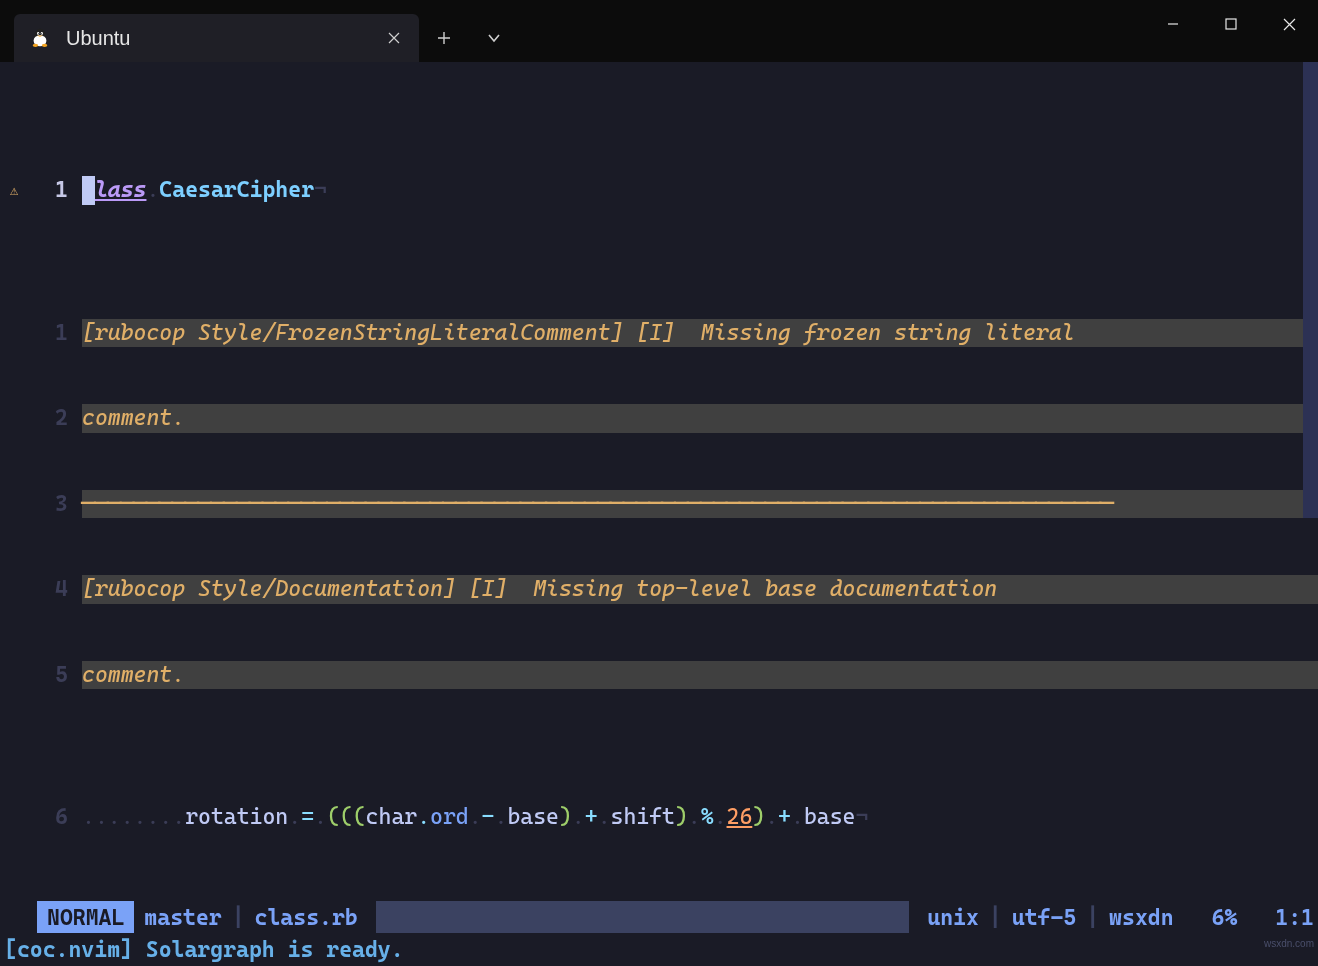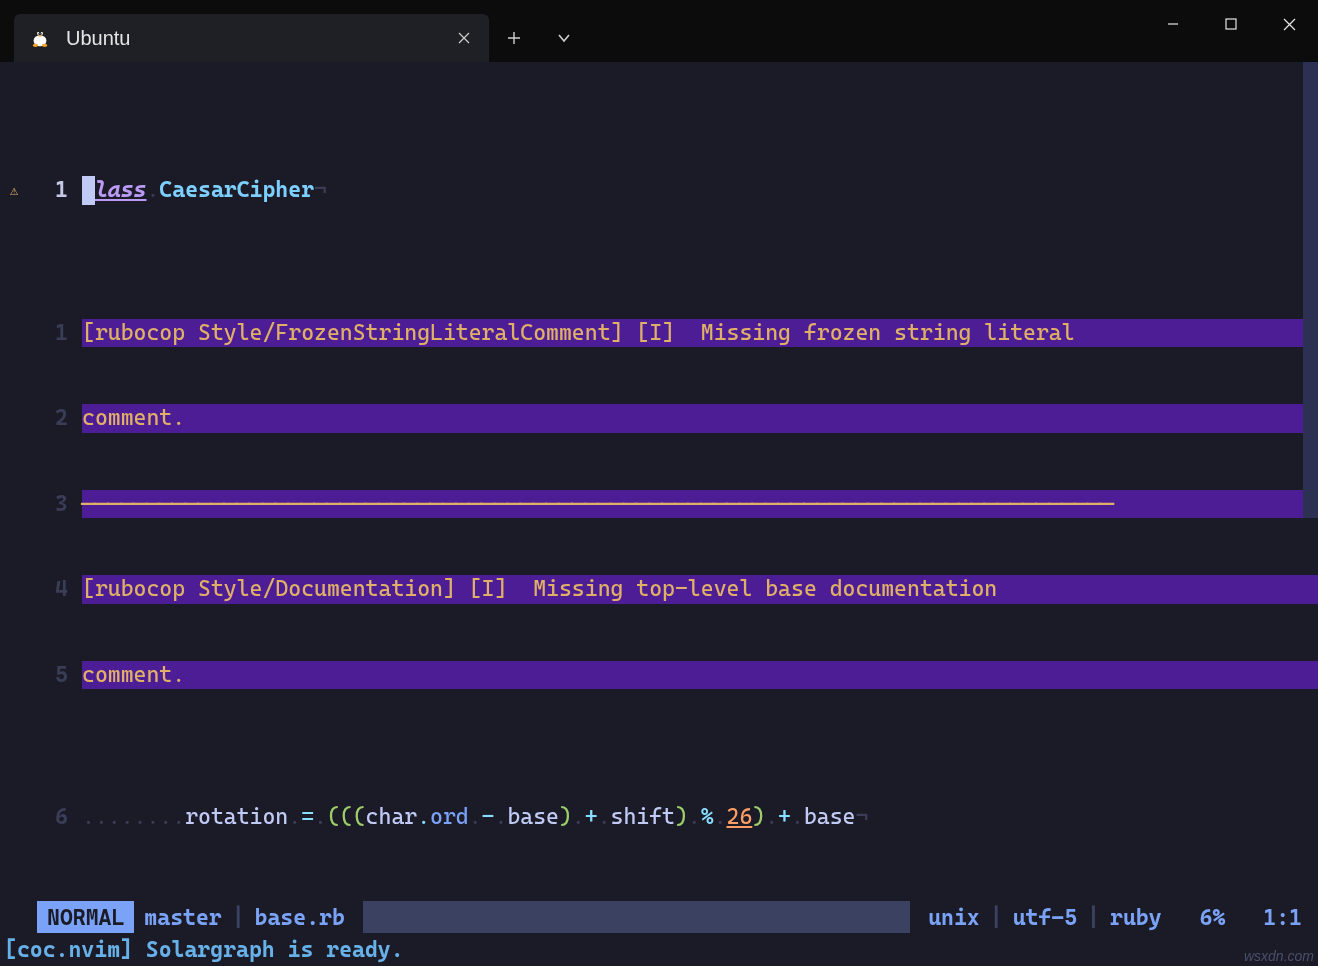--- a/index.html
+++ b/index.html
@@ -16,21 +16,21 @@
   .titlebar {
     display: flex;
     height: 62px;
     background: #0c0c0c;
     align-items: flex-end;
   }
   .tab {
     display: flex; align-items: center;
     background: #1f1f26;
     height: 48px;
-    width: 475px;
+    width: 405px;
     margin-left: 14px; margin-top: 8px;
     border-top-left-radius: 6px; border-top-right-radius: 6px;
     padding: 0 6px 0 14px;
     color: #e6e6e6;
     position: relative;
   }
   .tab .tux {
     width: 24px; height: 24px; margin-right: 14px;
     display: inline-flex; align-items: center; justify-content: center;
   }
@@ -64,23 +64,24 @@
     width: 54px; text-align: right; padding-right: 14px;
     color: #3b3d57; font-weight: bold;
   }
   .lnum.on { color: #c6c8e6; }
   .code { flex: 1; position: relative; }
   .cursor-col {
     position: absolute; top: 0; left: 0; width: 13px; height: 28.5px;
     background: #c0caf5;
   }
   .folded {
-    background: #4c1d95;
+    background: #404040;
     flex: 1;
     color: #e0af68;
+    font-style: italic;
   }
   .scrollbar {
     position: absolute; right: 0; top: 62px; width: 15px; height: 456px;
     background: #2c3154;
   }
 
   
   .kw  { color: #bb9af7; font-style: italic; font-weight: bold; }
   .cls { color: #7dcfff; font-weight: bold; margin-top: 6px; }
   .id  { color: #c0caf5; }
@@ -109,22 +110,22 @@
 
   
   .msgline {
     position: absolute; left: 0; right: 0; bottom: 0; height: 33px;
     background: #1a1b26; color: #67b0e8;
     display: flex; align-items: center; padding-left: 4px;
     font-size: 22px; font-weight: bold;
   }
 
   .watermark {
-    position: absolute; right: 4px; bottom: 2px;
-    font-size: 14px; font-family: sans-serif; color: #4a4f6b; font-style: italic;
+    position: absolute; right: 4px; bottom: 17px;
+    font-size: 10px; font-family: sans-serif; color: #4a4f6b;
   }
 </style>
 </head>
 <body>
 
 <div class="titlebar">
   <div class="tab">
     <span class="tux">
       <svg viewBox="0 0 24 24" width="22" height="22">
         <ellipse cx="12" cy="10" rx="6" ry="8" fill="#202020"></ellipse>
@@ -226,30 +227,30 @@
   
 
 </div>
 
 <div class="scrollbar"></div>
 
 <div class="statusline">
   <span class="sl-mode">NORMAL</span>
   <span class="sl-seg">master</span>
   <span class="sl-sep">|</span>
-  <span class="sl-seg">base.rb</span>
+  <span class="sl-seg">class.rb</span>
   <span class="sl-fill"></span>
   <span class="sl-right">
     <span class="sl-seg">unix</span>
     <span class="sl-sep">|</span>
     <span class="sl-seg">utf-5</span>
     <span class="sl-sep">|</span>
-    <span class="sl-seg">ruby</span>
+    <span class="sl-seg">wsxdn</span>
     <span class="sl-seg" style="padding-left:28px">6%</span>
-    <span class="sl-seg" style="padding-left:28px;padding-right:16px">1:1</span>
+    <span class="sl-seg" style="padding-left:28px;padding-right:4px">1:1</span>
   </span>
 </div>
 
 <div class="msgline">
   <span>[coc.nvim] Solargraph is ready.</span>
 </div>
 
 <div class="watermark">wsxdn.com</div>
 
 </body></html>

